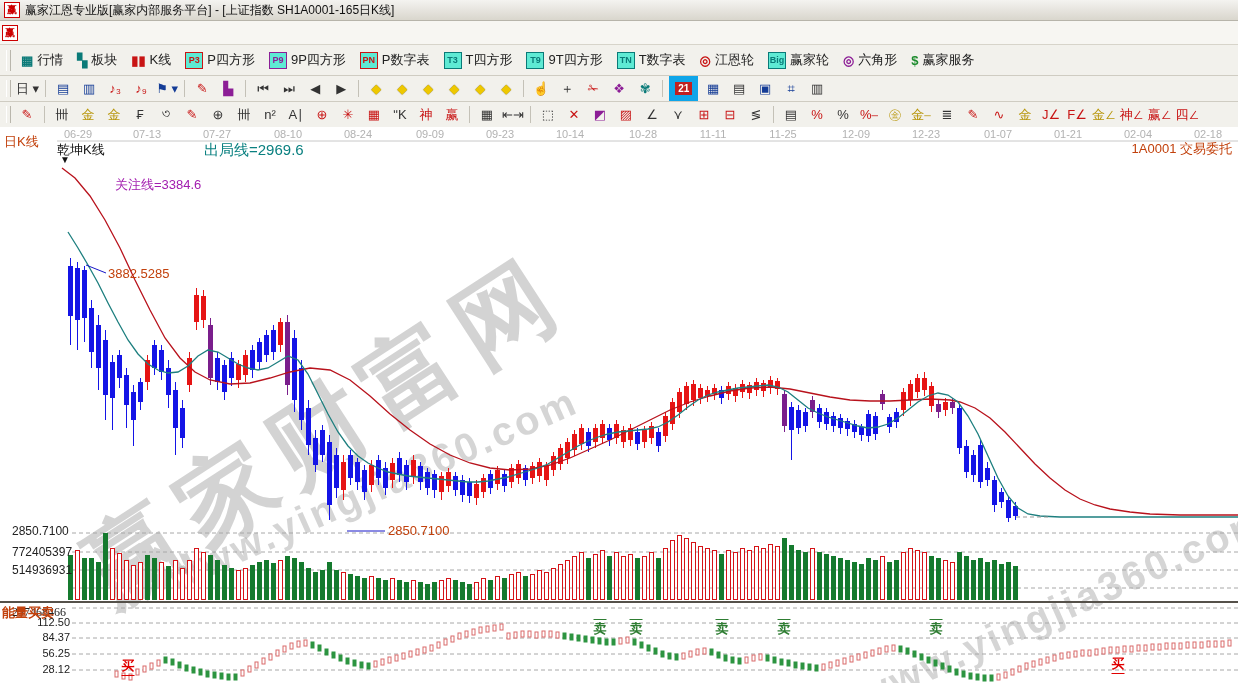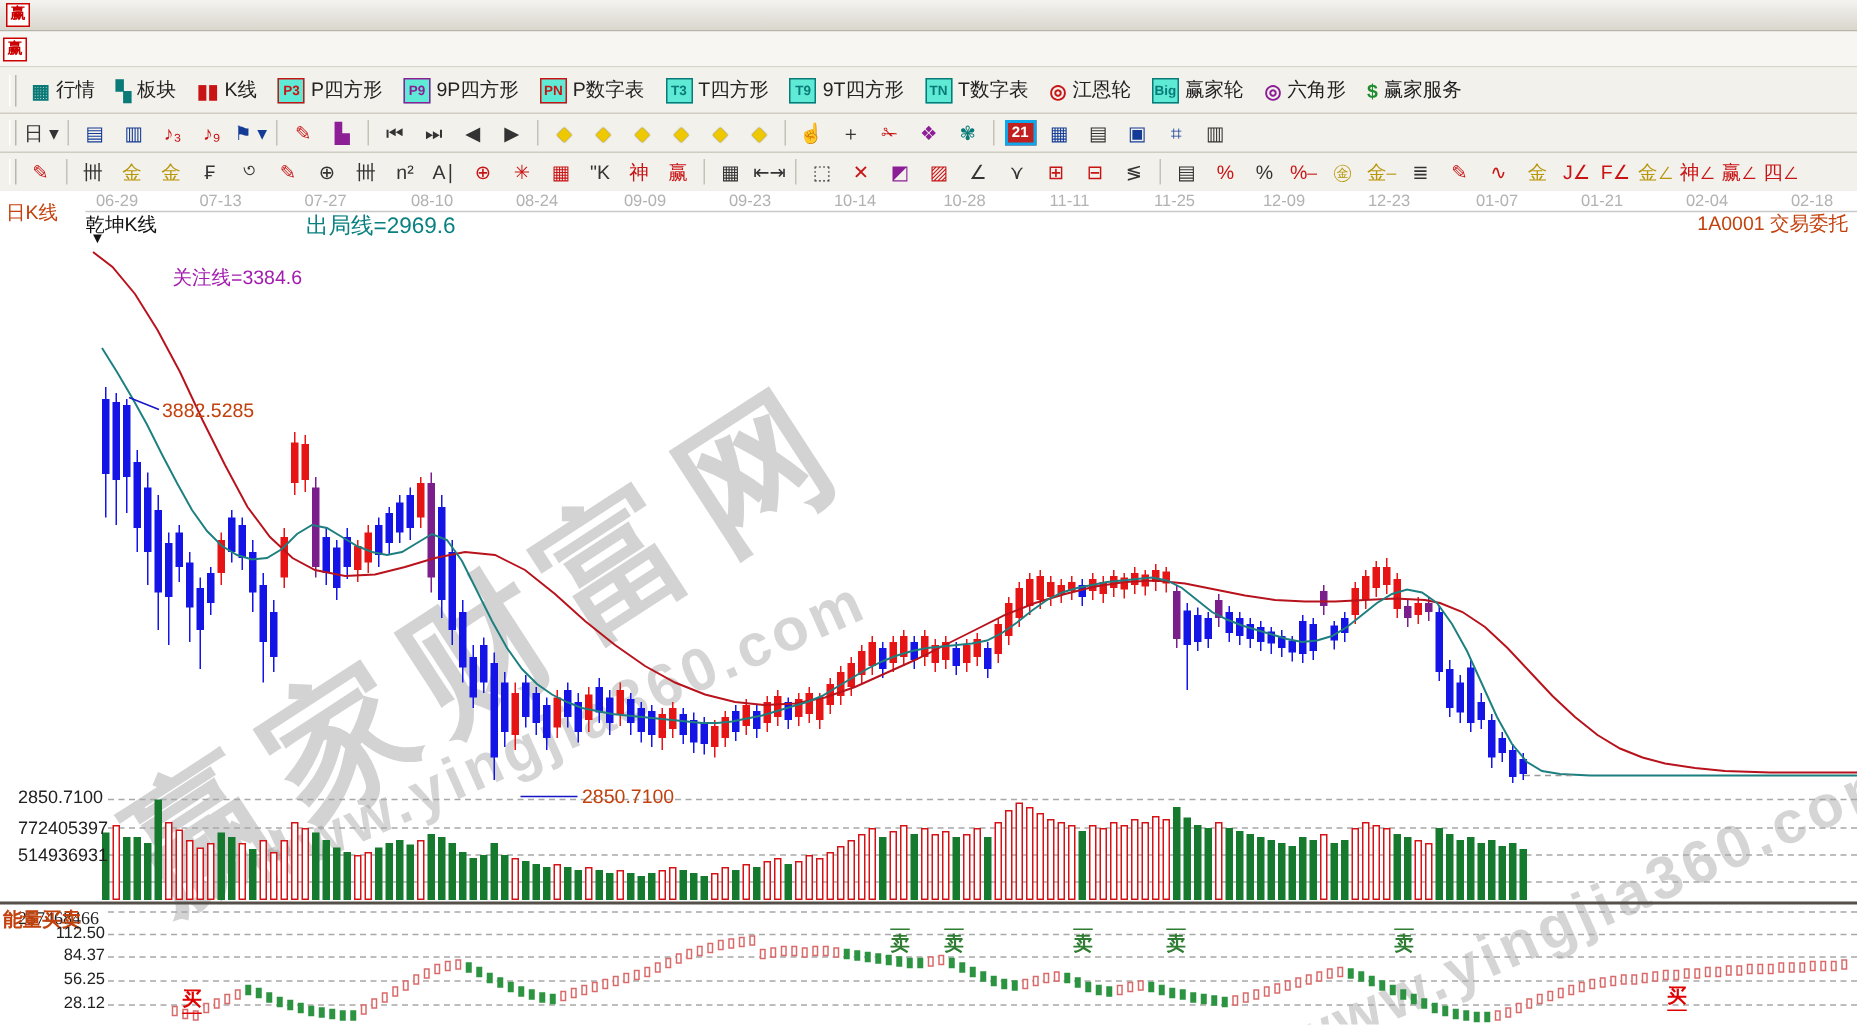--- a/index.html
+++ b/index.html
@@ -13,39 +13,40 @@
   #tb1{height:30px;font-size:13px;}
   #tb2,#tb3{height:25px;}
   .grip{width:3px;height:70%;border-left:1px solid #fff;border-right:1px solid #b9b6ac;margin:0 3px;flex:none;}
   .sep{width:1px;height:70%;background:#c4c1b7;margin:0 4px;flex:none;}
   .tb1btn{display:flex;align-items:center;gap:4px;padding:2px 7px;color:#222;white-space:nowrap;}
   .ibox{width:16px;height:15px;border:1px solid;font-size:9px;line-height:14px;text-align:center;font-weight:bold;flex:none;background:#5eead4;}
   .tbtn{min-width:22px;height:21px;margin:0 1px;display:flex;align-items:center;justify-content:center;font-size:13px;background:#f2f1ec;border:1px solid transparent;}
   .c-r{color:#c81414;} .c-b{color:#143c96;} .c-t{color:#0a7a78;} .c-m{color:#8c1e96;}
   .c-k{color:#333;} .c-o{color:#b8960a;} .c-g{color:#1e8c2e;}
   .c-y{color:#eec800;text-shadow:0 0 1px #665500;}
-  .c-cal{color:#fff;background:#c02020;font-size:10px;font-weight:bold;padding:1px 3px;border:2px solid #0ea5e9;}
+  .c-cal{color:#fff;background:#c02020;font-size:10px;font-weight:bold;padding:1px 3px;border:6px solid #0ea5e9;}
   
   #chart{position:absolute;left:0;top:127px;width:1238px;height:556px;background:#fff;}
   #csvg{position:absolute;left:0;top:0;}
   .lbl{position:absolute;white-space:nowrap;}
   .date-lbl{font-size:11px;color:#b2b2b2;transform:translateX(-50%);}
   .blue{color:#c2410c;} .red{color:#a21caf;margin-top:35px;} .teal{color:#0a8080;}
   .scale{font-size:12px;color:#222;}
   .rscale{font-size:11px;color:#222;width:62px;text-align:right;}
   .wm-cn{font-size:96px;letter-spacing:14px;color:rgba(140,140,140,0.38);font-weight:bold;transform-origin:0 50%;}
   .wm-url{font-size:40px;letter-spacing:3px;color:rgba(150,150,150,0.40);font-weight:bold;transform-origin:0 50%;}
   .wm-qq{font-size:27px;color:rgba(150,150,150,0.55);font-weight:bold;letter-spacing:2px;}
   .sig{font-size:13px;font-weight:bold;transform:translateX(-50%);}
 </style>
 </head>
 <body>
 
 <div class="titlebar">
   <span class="app-ico">赢</span>
+  <span>赢家江恩专业版[赢家内部服务平台] - [上证指数  SH1A0001-165日K线]</span>
 </div>
 
 <div class="menubar">
   <span class="app-ico">赢</span>
 </div>
 
 <div class="tbar" id="tb1">
     <span class="grip"></span>
     <div class="tb1btn">
       <span class="c-t" style="font-size: 13px; font-weight: bold;">▦</span>

